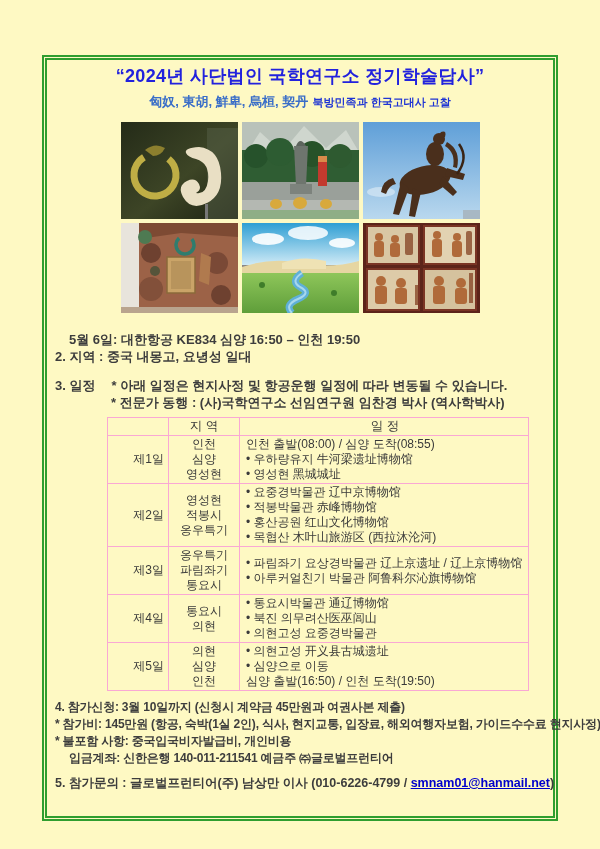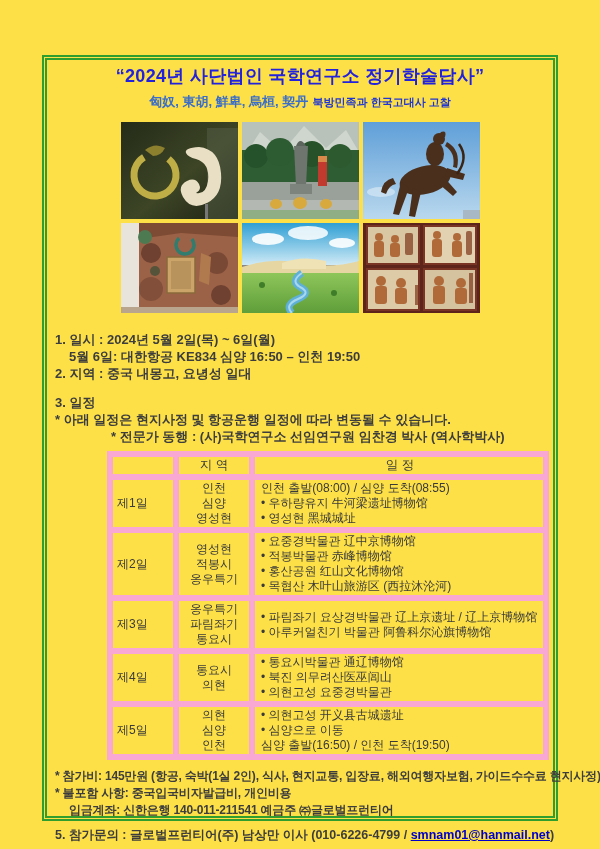--- a/index.html
+++ b/index.html
@@ -1,17 +1,17 @@
 <!DOCTYPE html>
 <html><head>
 <meta charset="utf-8">
 <style>
   html,body { margin:0; padding:0; background:#ffffff; }
   .page {
-    position:relative; width:600px; height:849px; background:#fde047;
+    position:relative; width:600px; height:849px; background:#fef9c3;
     font-family:"Liberation Sans","DejaVu Sans",sans-serif; overflow:hidden;
   }
   .frame {
     position:absolute; left:42px; top:55px; width:516px; height:766px;
     border:5px double #2f9e2f; box-sizing:border-box; padding:2px 4px 0 4px;
   }
   .doc-title {
     text-align:center; color:#2222dd; font-weight:bold; font-size:18px;
     letter-spacing:0.3px; margin-top:4px; line-height:21px;
   }
@@ -23,30 +23,30 @@
     width:359px; margin:10px auto 0 auto;
     display:grid; grid-template-columns:117px 117px 117px; gap:4px;
   }
   .photo { overflow:hidden; background:#888; }
   .photo svg { display:block; }
   .row1 { height:97px; } .row2 { height:90px; }
 
   .body-text { margin-top:18px; padding-left:4px; font-size:13px; color:#3d3d3d;
     font-weight:bold; line-height:17px; white-space:nowrap; }
   .indent { padding-left:14px; }
-  .sched-head-row { display:flex; margin-top:12px;flex-direction:column; }
+  .sched-head-row { display:flex; gap:16px; margin-top:12px; }
   .sched-note2 { padding-left:60px; }
 
   table.itinerary {
     margin:6px 0 0 56px; border-collapse:collapse; font-size:12px;
     font-weight:normal; color:#3a3a3a; line-height:15px;
   }
-  table.itinerary th, table.itinerary td { border:6px solid #f9a8d4; padding:1px 4px; }
+  table.itinerary th, table.itinerary td { border:1px solid #f9a8d4; padding:1px 4px; }
   table.itinerary th { font-weight:normal; font-size:12.5px; }
-  .col-day { width:52px; text-align:left; vertical-align:middle; }
+  .col-day { width:52px; text-align:right; vertical-align:middle; }
   .col-region { width:62px; text-align:center; vertical-align:middle; }
   .col-items { width:278px; text-align:left; vertical-align:middle; padding-left:6px !important; }
   .col-items div, .col-region div { white-space:nowrap; }
 
   .bottom-text { margin-top:8px; padding-left:4px; font-size:12px; color:#3d3d3d;
     font-weight:bold; line-height:17px; white-space:nowrap; letter-spacing:-0.2px; }
   .contact-line { margin-top:8px; padding-left:4px; font-size:12.5px; color:#3d3d3d;
     font-weight:bold; white-space:nowrap; }
   .email-link { color:#0000cc; text-decoration:underline; cursor:pointer; }
 </style>
@@ -208,21 +208,20 @@
             <rect x="42" y="10" width="8" height="22" rx="2"></rect>
               <rect x="103" y="8" width="6" height="24" rx="2"></rect>
             <rect x="52" y="62" width="3" height="20"></rect>
               <rect x="106" y="50" width="4" height="30"></rect>
           </g>
         </svg>
       </div>
     </div>
 
     <div class="body-text">
-      <div>1. 일시 : 2024년 5월 2일(목) ~ 6일(월)</div>
       <div class="indent">5월 6일: 대한항공 KE834 심양 16:50 – 인천 19:50</div>
       <div>2. 지역 : 중국 내몽고, 요녕성 일대</div>
     </div>
 
     <div class="body-text sched-head-row" style="margin-top:12px">
       <span>3. 일정</span>
       <span>* 아래 일정은 현지사정 및 항공운행 일정에 따라 변동될 수 있습니다.</span>
     </div>
     <div class="body-text sched-note2" style="margin-top:0">* 전문가 동행 : (사)국학연구소 선임연구원 임찬경 박사 (역사학박사)</div>
 
@@ -294,20 +293,21 @@
         <td class="col-items">
           <div>• 의현고성 开义县古城遗址</div>
           <div>• 심양으로 이동</div>
           <div>심양 출발(16:50) / 인천 도착(19:50)</div>
         </td>
       </tr>
     </tbody>
       </table>
 
     <div class="bottom-text">
+      <div>4. 참가신청: 3월 10일까지 (신청시 계약금 45만원과 여권사본 제출)</div>
       <div>* 참가비: 145만원 (항공, 숙박(1실 2인), 식사, 현지교통, 입장료, 해외여행자보험, 가이드수수료 현지사정)</div>
       <div>* 불포함 사항: 중국입국비자발급비, 개인비용</div>
       <div class="indent">입금계좌: 신한은행 140-011-211541 예금주 ㈜글로벌프런티어</div>
     </div>
 
     <div class="contact-line">
       <span>5. 참가문의 : 글로벌프런티어(주) 남상만 이사 (010-6226-4799 / </span><span class="email-link">smnam01@hanmail.net</span><span>)</span>
     </div>
 
   </div>

